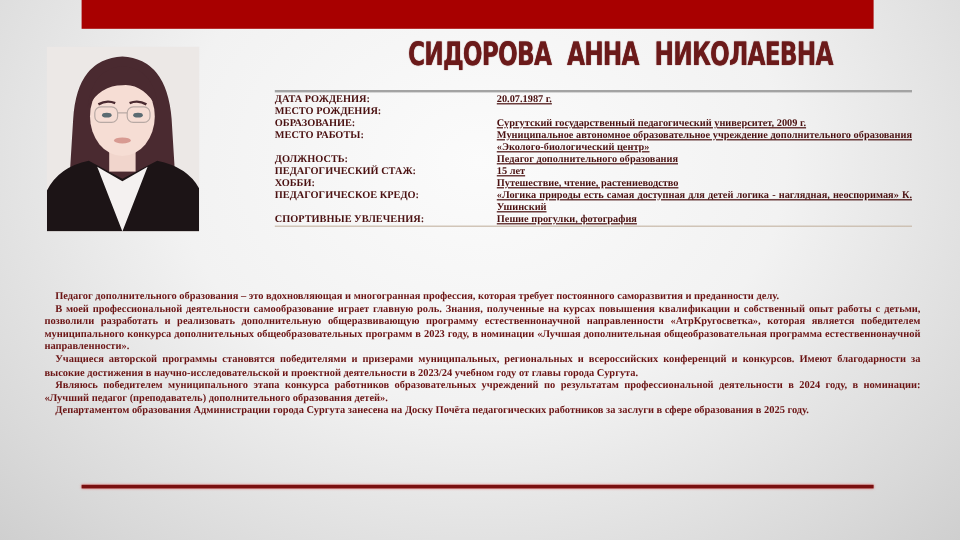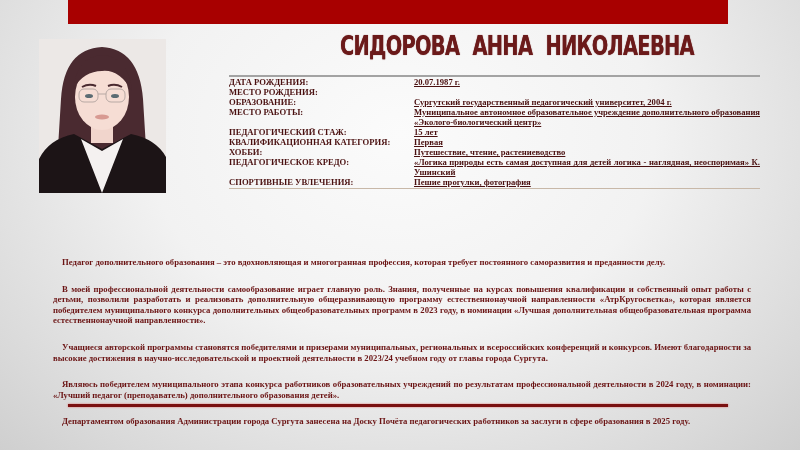--- a/index.html
+++ b/index.html
@@ -31,21 +31,21 @@
       padding: 0 0 1px 0;
     }
     .row { display: flex; font-size: 8.6px; font-weight: bold; line-height: 10px; }
     .row .k { width: 185px; flex: none; color: #4a1010; }
     .row .v { flex: 1; color: #4a1010; text-align: justify; text-align-last: left; text-decoration: underline; }
     .bio {
       position: absolute; left: 37px; top: 241px; width: 730px;
       font-size: 8.7px; font-weight: bold; line-height: 10.6px; color: #6b1414;
       text-align: justify;
     }
-    .bio p { margin: 16px; text-indent: 9px; }
+    .bio p { margin: 0; text-indent: 9px; }
     .bottom-line {
       position: absolute; left: 68px; top: 404px; width: 660px; height: 3px;
       background: #7a1010; box-shadow: 0 0 2px #e06060;
     }
   </style>
 </head>
 <body>
 
 <div class="banner"></div>
 
@@ -84,33 +84,33 @@
 <div class="info">
   <div class="row">
     <div class="k">ДАТА РОЖДЕНИЯ:</div>
     <div class="v">20.07.1987 г.</div>
   </div>
   <div class="row">
     <div class="k">МЕСТО РОЖДЕНИЯ:</div>
   </div>
   <div class="row">
     <div class="k">ОБРАЗОВАНИЕ:</div>
-    <div class="v">Сургутский государственный педагогический университет, 2004 г.</div>
+    <div class="v">Сургутский государственный педагогический университет, 2009 г.</div>
   </div>
   <div class="row">
     <div class="k">МЕСТО РАБОТЫ:</div>
     <div class="v">Муниципальное автономное образовательное учреждение дополнительного образования «Эколого-биологический центр»</div>
   </div>
   <div class="row">
+    <div class="k">ДОЛЖНОСТЬ:</div>
+    <div class="v">Педагог  дополнительного образования</div>
+  </div>
+  <div class="row">
     <div class="k">ПЕДАГОГИЧЕСКИЙ СТАЖ:</div>
     <div class="v">15 лет</div>
-  </div>
-  <div class="row">
-    <div class="k">КВАЛИФИКАЦИОННАЯ КАТЕГОРИЯ:</div>
-    <div class="v">Первая</div>
   </div>
   <div class="row">
     <div class="k">ХОББИ:</div>
     <div class="v">Путешествие, чтение, растениеводство</div>
   </div>
   <div class="row">
     <div class="k">ПЕДАГОГИЧЕСКОЕ КРЕДО:</div>
     <div class="v">«Логика природы есть самая доступная для детей логика - наглядная, неоспоримая» К. Ушинский</div>
   </div>
   <div class="row">

